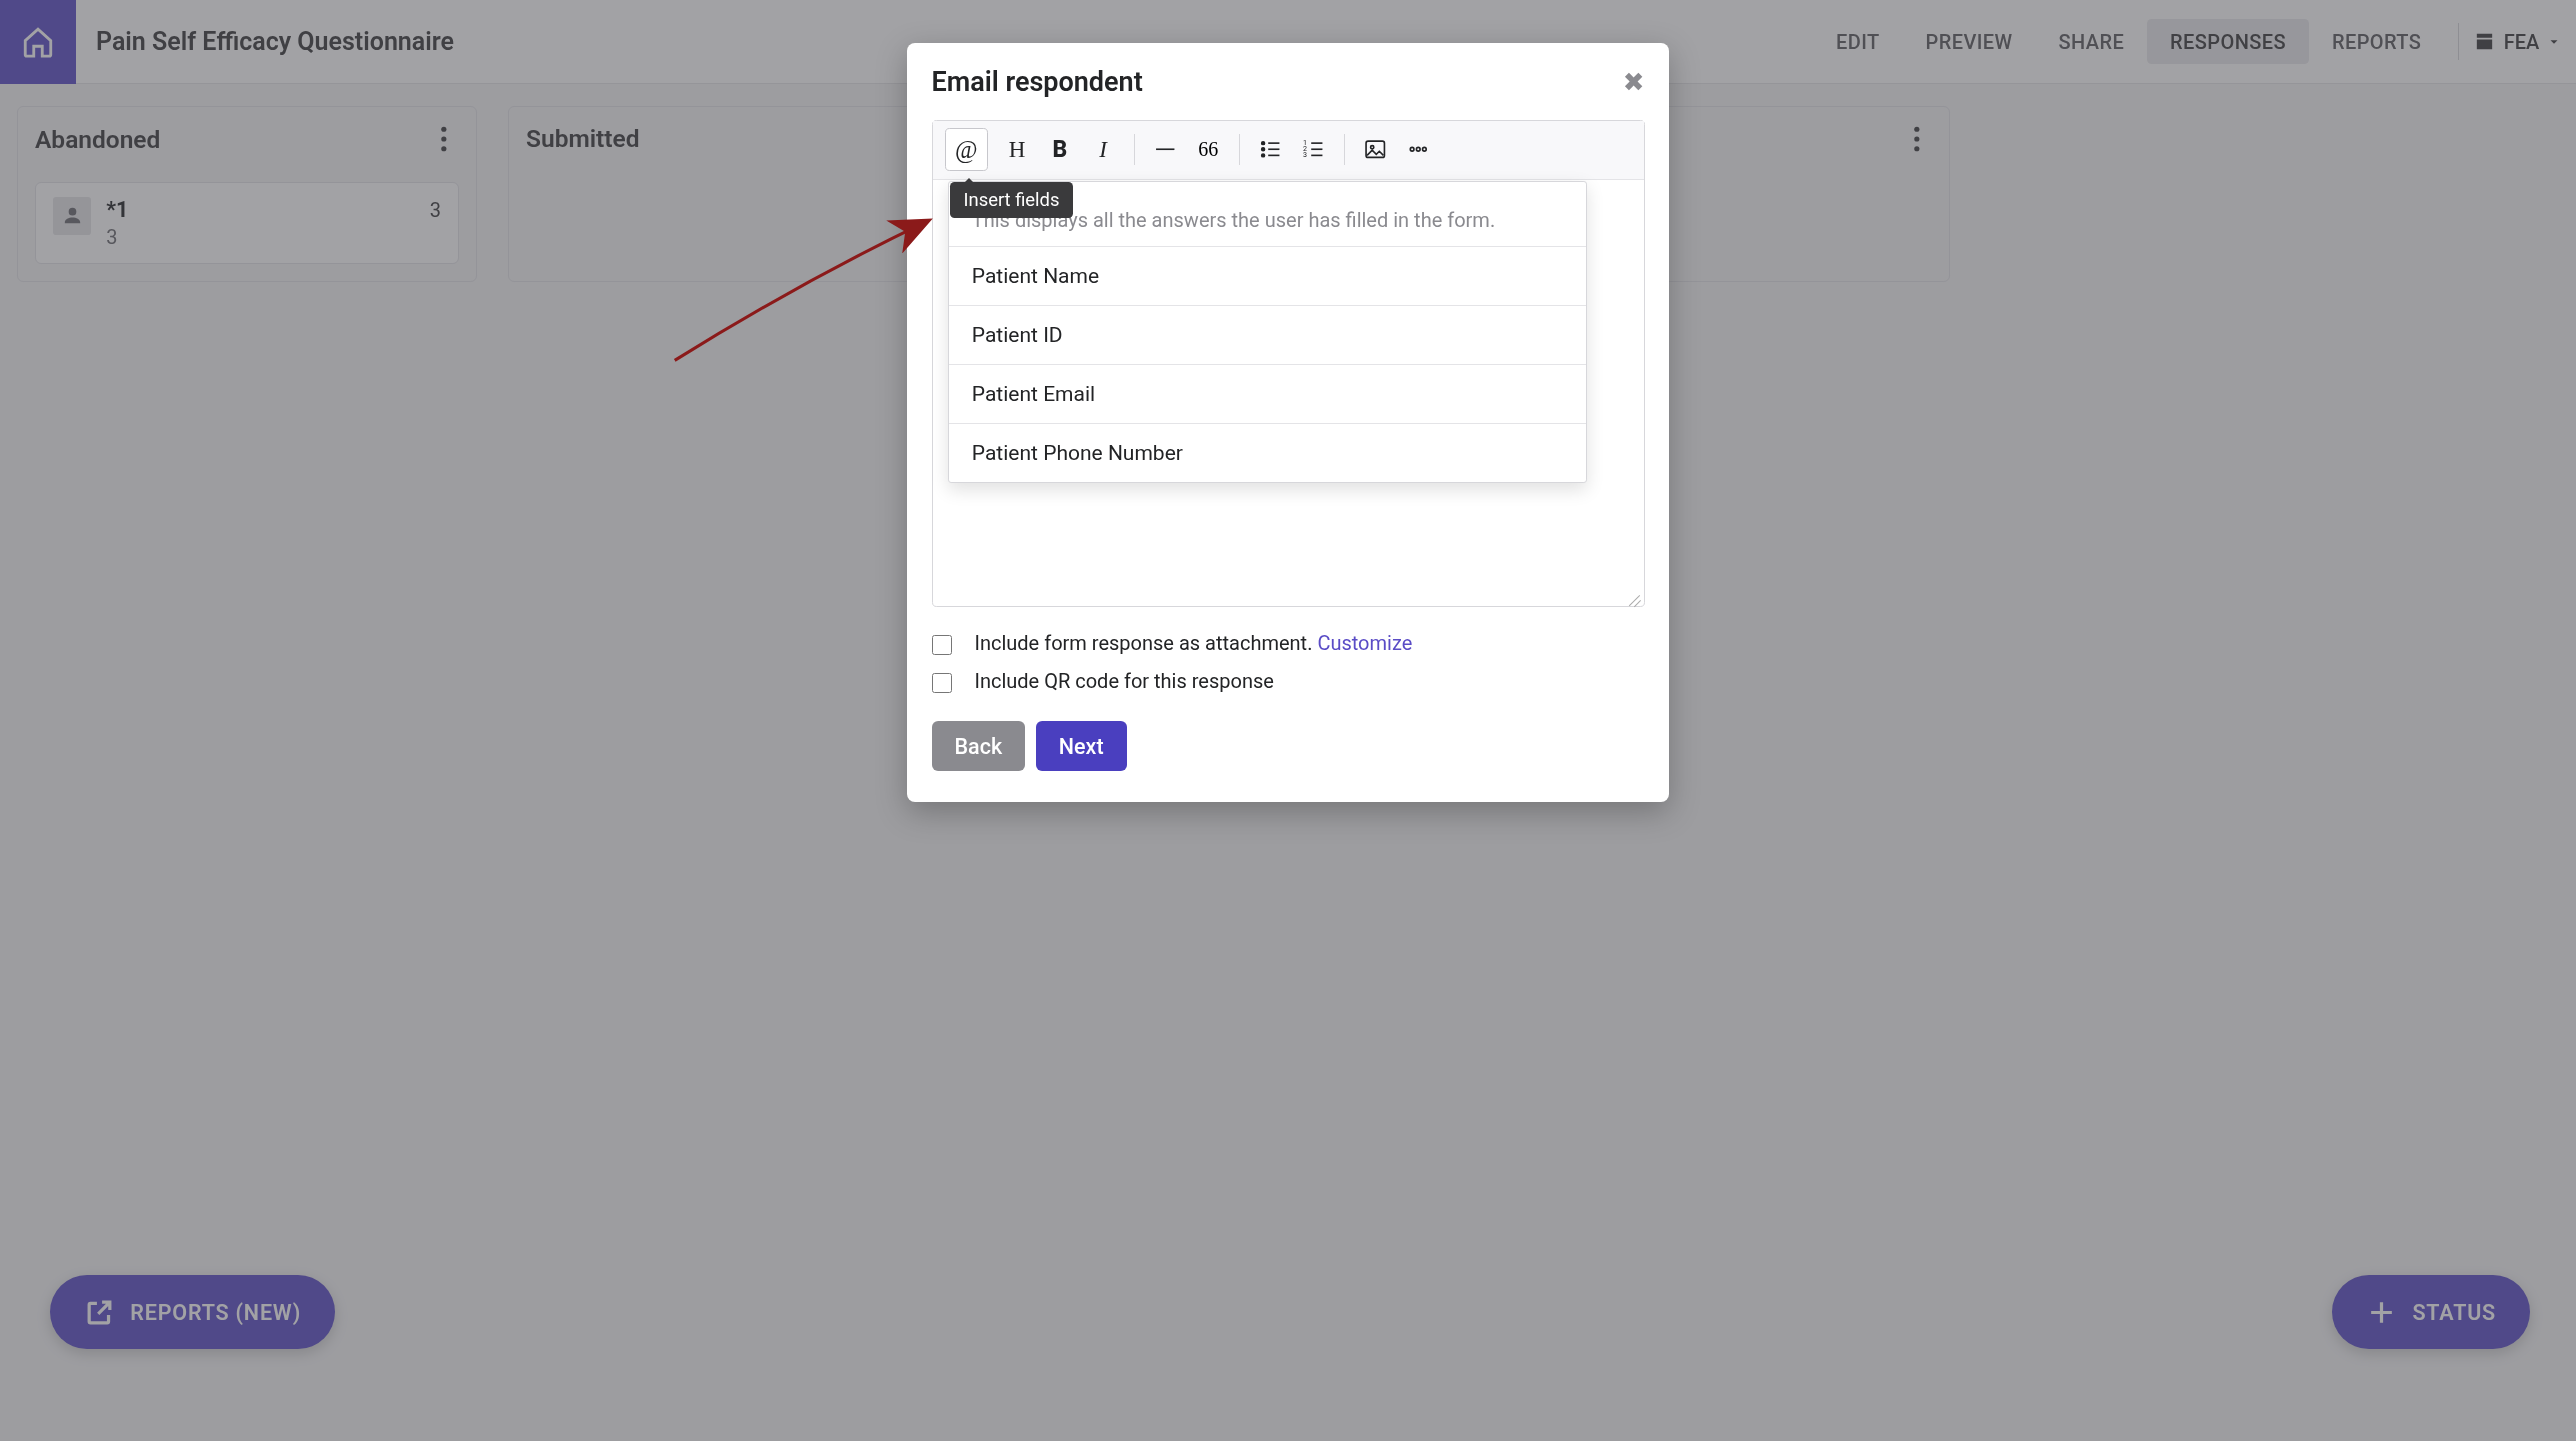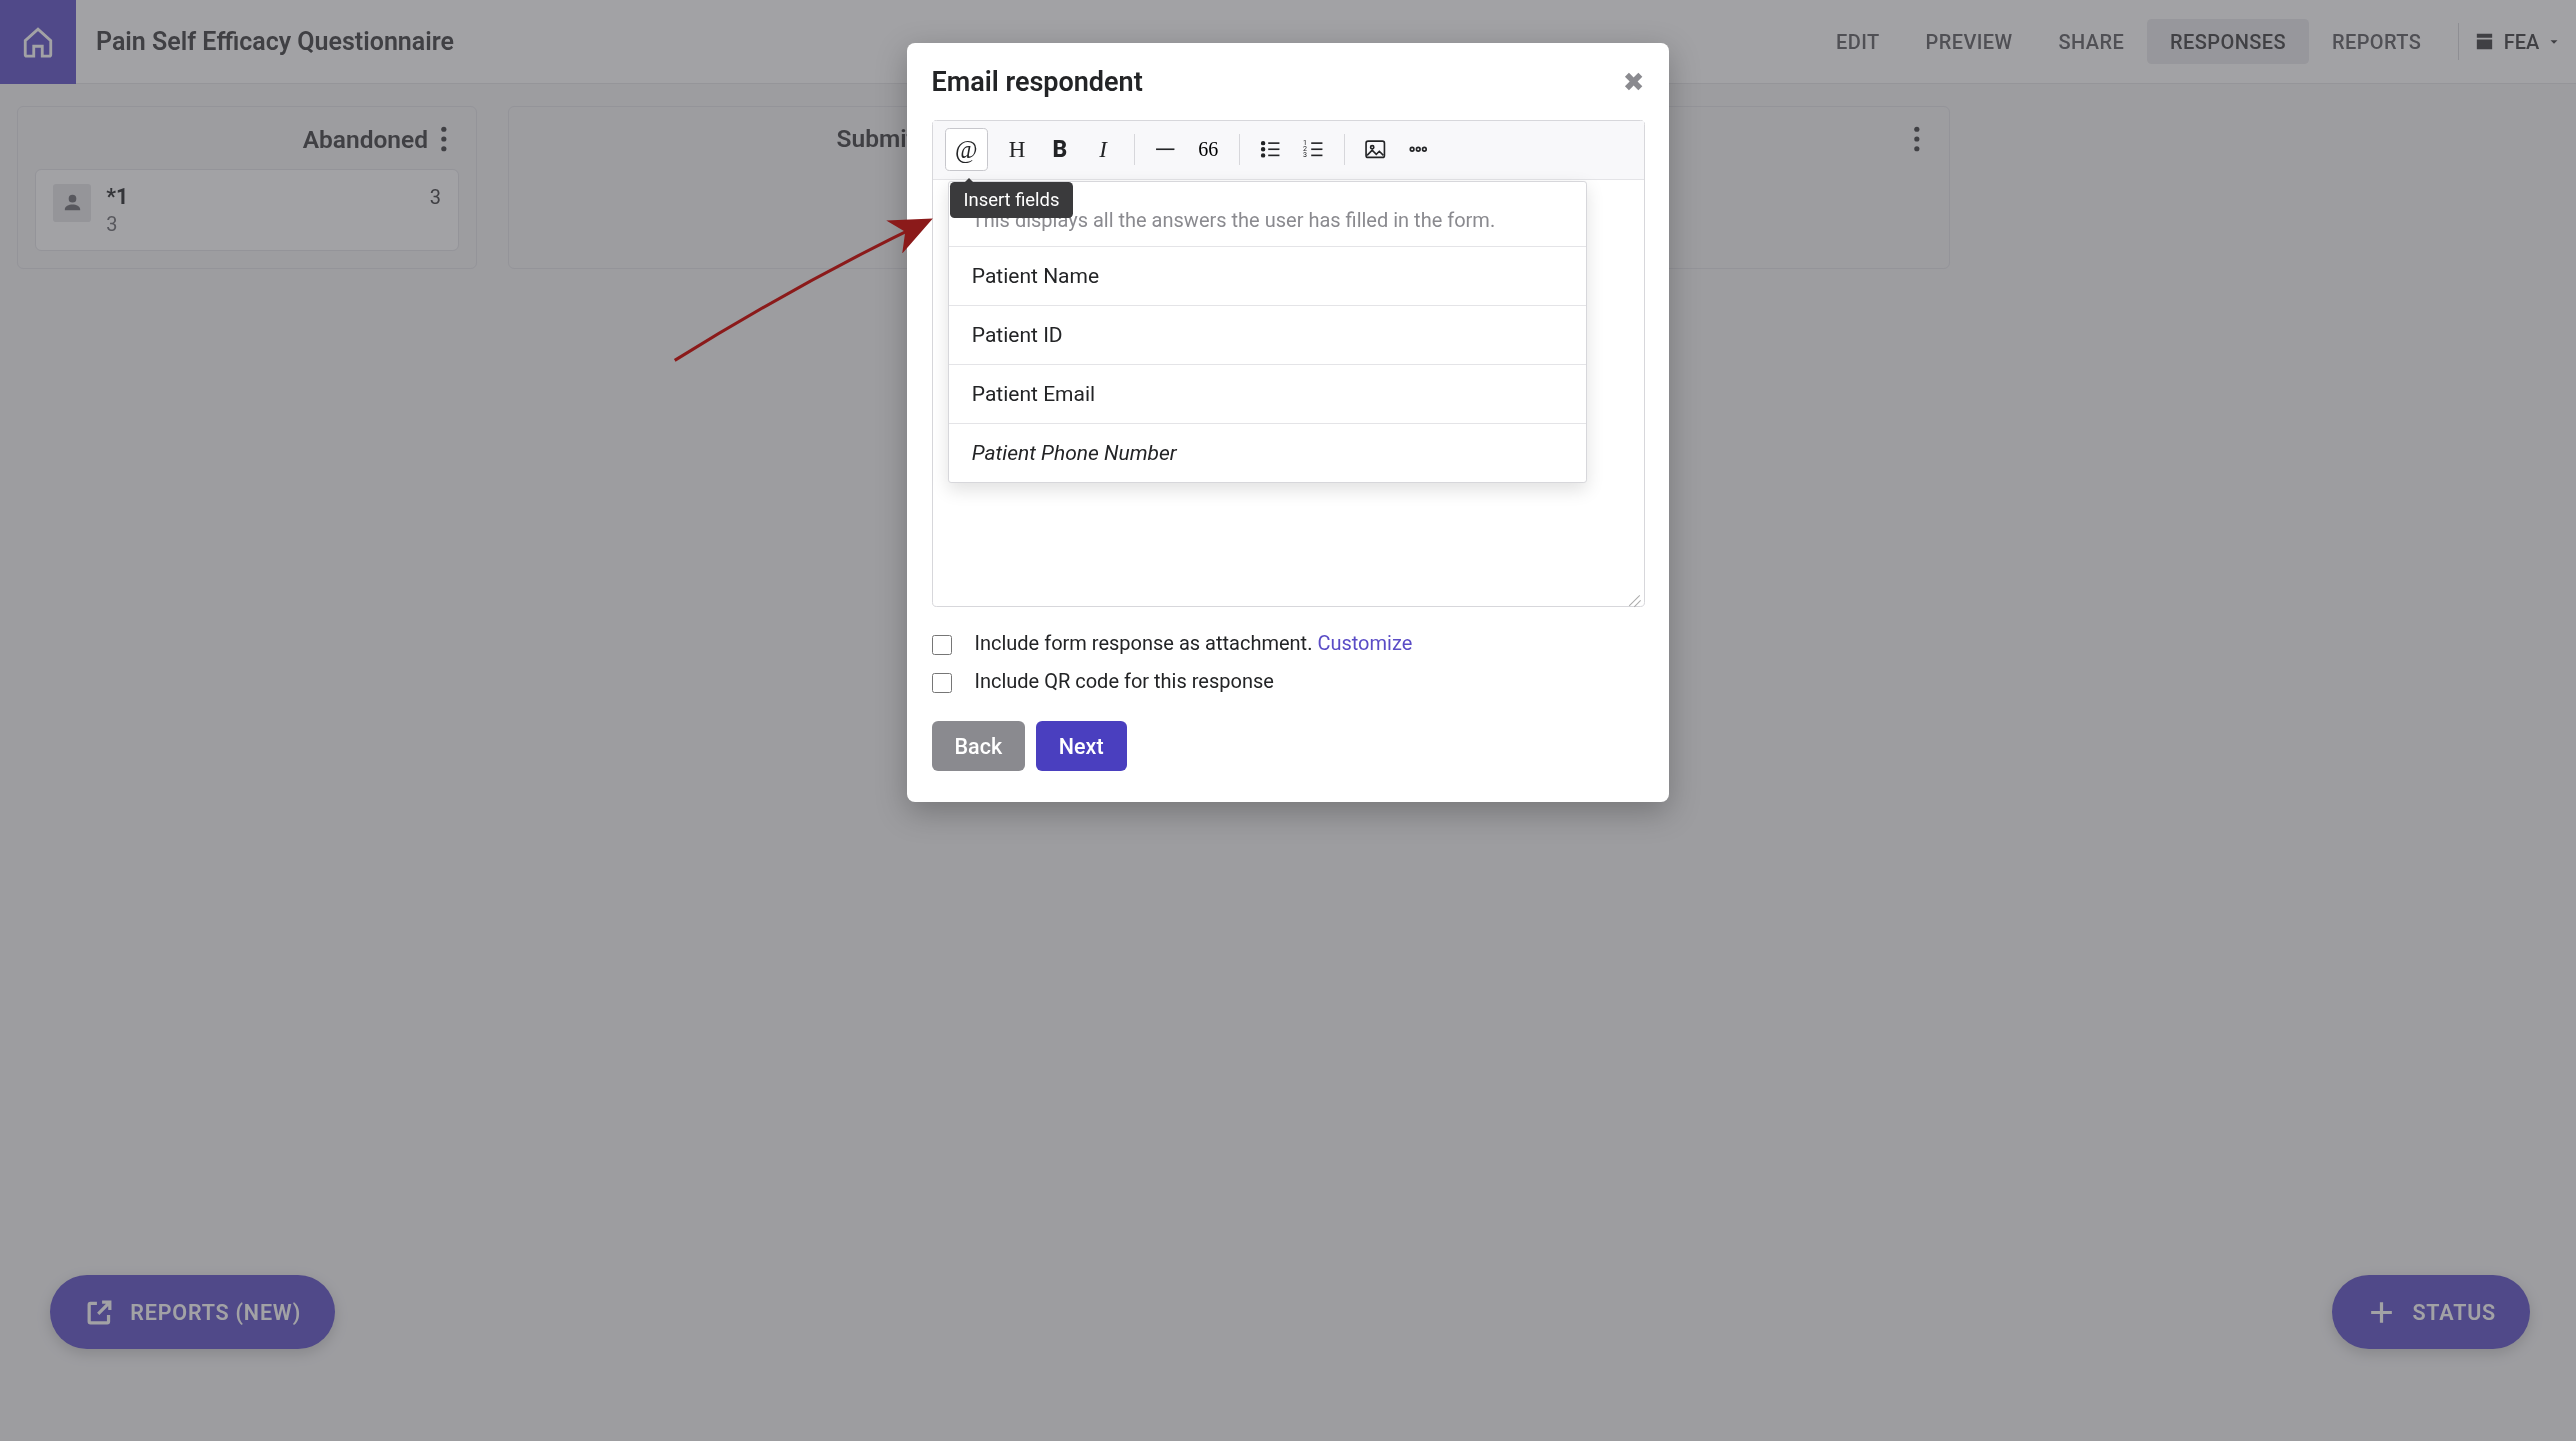--- a/index.html
+++ b/index.html
@@ -15,21 +15,21 @@
 .nav-link { padding: 10.7px 23px; font-size: 20px; font-weight: 500; color: #5a5a5e; letter-spacing: 0.4px; cursor: pointer; border-radius: 4.6px; }
 .nav-link.active { background: #e9e9ec; color: #3a3a3c; }
 .nav-sep { width: 0.8px; height: 37px; background: #d7d7db; margin: 0 14px; }
 .workspace-btn { display: flex; align-items: center; gap: 7.7px; font-size: 20px; font-weight: 500; color: #3a3a3c; cursor: pointer; }
 .workspace-btn svg.store { width: 23px; height: 23px; }
 .workspace-btn svg.caret { width: 14px; height: 14px; }
 
 
 .board { display: flex; gap: 31px; padding: 21.5px 17px; }
 .column { width: 460px; background: #f4f4f5; border: 0.8px solid #e2e2e6; border-radius: 6.1px; padding: 17px; }
-.column-header { display: flex; align-items: center; justify-content: flex-end; margin-bottom: 14px; }
+.column-header { display: flex; align-items: center; justify-content: space-between; margin-bottom: 27px; }
 .column-title { font-size: 24.5px; font-weight: 600; color: #3a3a3c; }
 .kebab { width: 31px; height: 31px; display: flex; align-items: center; justify-content: center; cursor: pointer; border-radius: 4.6px; }
 .kebab svg { width: 7.7px; height: 26px; fill: #3a3a3c; }
 .card { background: #fff; border: 0.8px solid #e2e2e6; border-radius: 6.1px; padding: 14px 17px; display: flex; align-items: flex-start; gap: 15.3px; }
 .avatar { width: 38px; height: 38px; background: #e4e4e7; border-radius: 3.1px; display: flex; align-items: center; justify-content: center; }
 .avatar svg { width: 23px; height: 23px; fill: #6b6b70; }
 .card-main { flex: 1; }
 .card-id { font-size: 21.5px; font-weight: 700; color: #232426; }
 .card-sub { font-size: 20px; color: #6b6b70; margin-top: 3.1px; }
 .card-count { font-size: 20px; color: #3a3a3c; margin-top: 1.5px; }
@@ -68,21 +68,21 @@
 
 
 .tooltip { position: absolute; top: 61px; left: 17px; background: #3a3a3c; color: #fff; font-size: 18.4px; padding: 7.7px 14px; border-radius: 4.6px; white-space: nowrap; z-index: 10; }
 .tooltip::before { content: ""; position: absolute; top: -7.7px; left: 15.3px; border: 4.6px solid transparent; border-bottom-color: #3a3a3c; }
 
 
 .field-dropdown { position: absolute; top: 60px; left: 15.3px; width: 639px; background: #fff; border: 0.8px solid #d7d7db; border-radius: 3.1px; box-shadow: 0 6.1px 18.4px rgba(0,0,0,0.12); z-index: 5; overflow: hidden; }
 .fd-top { padding: 24.5px 23px 12.3px 23px; border-bottom: 0.8px solid #e4e4e7; }
 .fd-desc { font-size: 20px; color: #8a8a8f; line-height: 1.4; }
 .fd-item { padding: 17px 23px; font-size: 21px; color: #232426; border-bottom: 0.8px solid #e4e4e7; cursor: pointer; }
-.fd-item:last-child { border-bottom: none; font-style: italic; }
+.fd-item:last-child { border-bottom: none; }
 
 
 .editor-body { min-height: 426px; padding: 15.3px; position: relative; }
 .resize-handle { position: absolute; right: 1.5px; bottom: 1.5px; width: 18.4px; height: 18.4px; }
 .resize-handle::before, .resize-handle::after { content: ""; position: absolute; background: #aaa; height: 1.2px; transform: rotate(-45deg); }
 .resize-handle::before { width: 15.3px; right: 0; bottom: 3.1px; }
 .resize-handle::after { width: 9.2px; right: 0; bottom: 0; }
 
 
 .check-row { display: flex; align-items: flex-end; gap: 23px; margin-bottom: 14px; font-size: 20px; color: #232426; }

